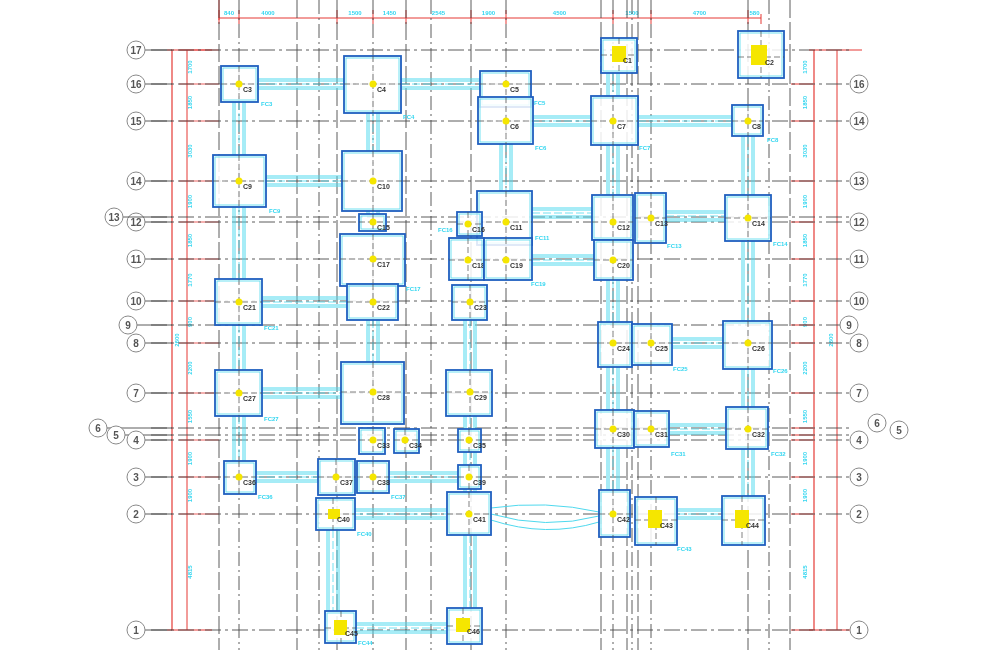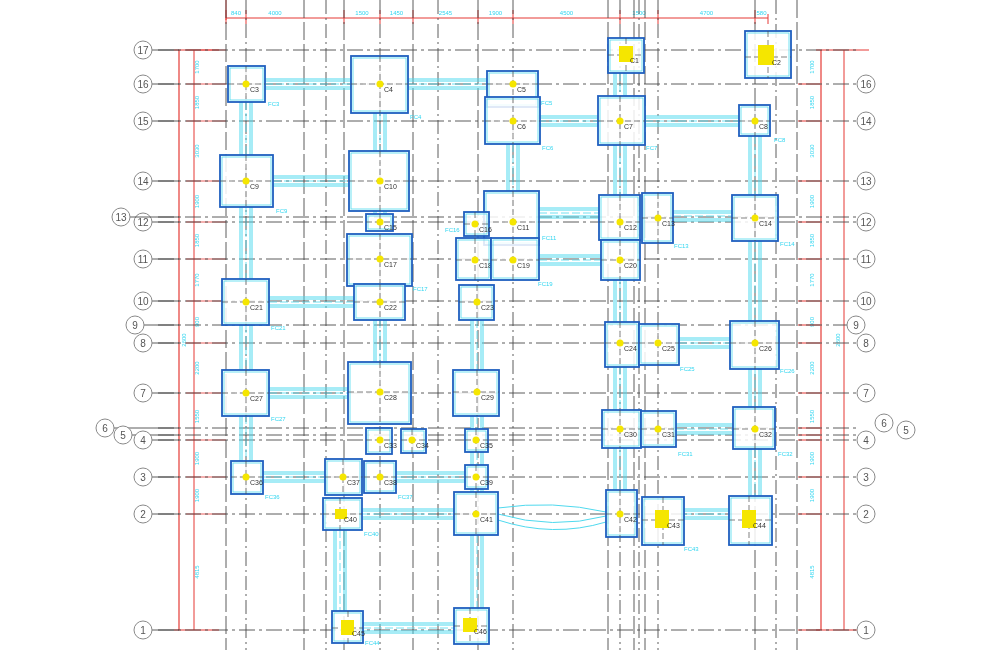--- a/index.html
+++ b/index.html
@@ -1,17 +1,17 @@
 <!DOCTYPE html>
 <html><head>
 <meta charset="utf-8">
 <style>
   html, body { margin: 0; padding: 0; background: #ffffff; }
   body { width: 1000px; height: 650px; overflow: hidden; font-family: "Liberation Sans", sans-serif; }
-  #canvas { position: absolute; left: 8px; top: 0; width: 869px; height: 650px; }
+  #canvas { position: absolute; left: 1px; top: 0; width: 869px; height: 650px; font-weight: bold; }
   svg text { font-family: "Liberation Sans", sans-serif; }
   .axis-label { font-size: 10px; fill: #555; }
   .col-label { font-size: 7px; fill: #333; }
   .beam-label { font-size: 6px; fill: #33d6f0; }
   .dim-label { font-size: 6px; fill: #33d6f0; }
 </style>
 </head>
 <body>
 
 <div id="canvas">

